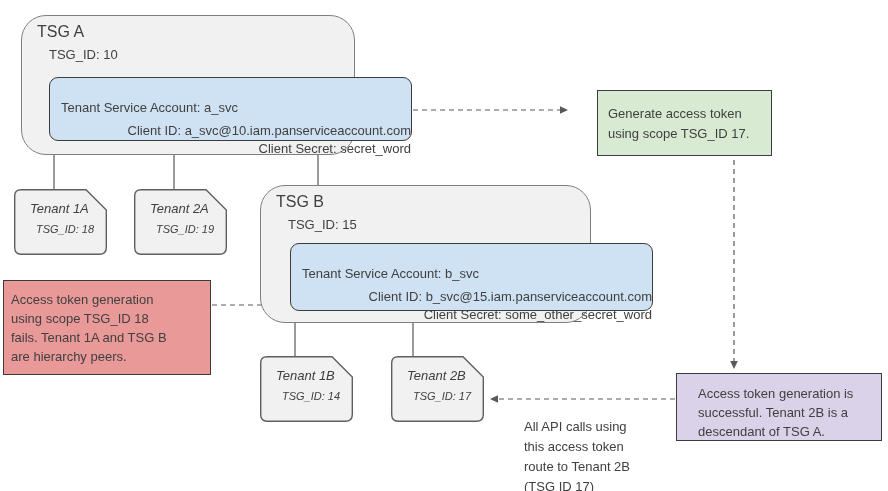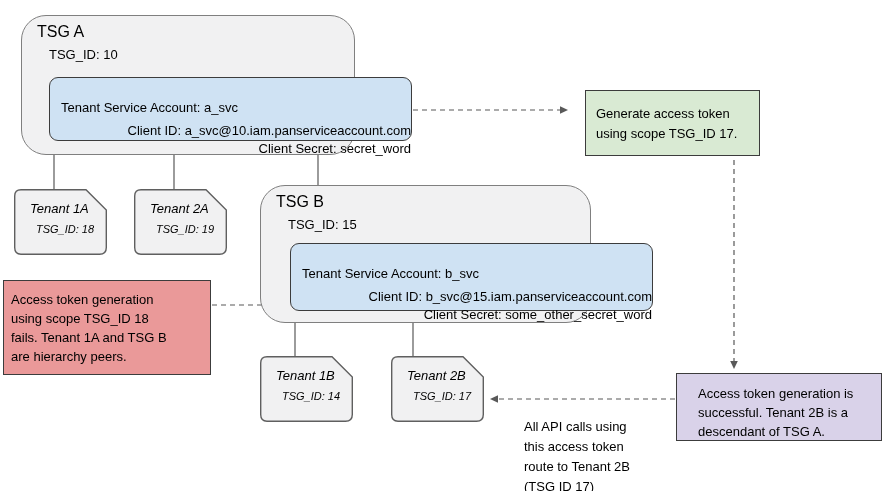--- a/index.html
+++ b/index.html
@@ -1,19 +1,19 @@
 <!DOCTYPE html>
 <html><head>
 <meta charset="utf-8">
 <style>
   * { margin:0; padding:0; box-sizing:border-box; }
   html,body { background:#ffffff; }
   .stage {
     position:relative; width:888px; height:491px; background:#ffffff;
-    font-family:"Liberation Sans", sans-serif; color:#000000; overflow:hidden;
+    font-family:"Liberation Sans", sans-serif; color:#404040; overflow:hidden;
   }
   .abs { position:absolute; }
   
   .group {
     background:#f1f1f2; border:1.5px solid #7f7f7f; border-radius:25px;
   }
   .group-title { position:absolute; left:15px; top:7px; font-size:16px; }
   .group-id    { position:absolute; left:27px; top:31px; font-size:13px; }
   
   .sa {
@@ -22,21 +22,21 @@
   }
   .sa-account { line-height:16px; margin-bottom:6px; }
   .sa-client  { line-height:18px; margin-left:3px;text-align:right; }
   
   .tenant { width:93px; height:66px;font-style:italic; }
   .tenant svg { position:absolute; left:0; top:0; width:100%; height:100%; }
   .tenant-name { position:absolute; left:16px; top:12px; font-size:13px; }
   .tenant-id   { position:absolute; left:22px; top:34px; font-size:11px; }
   
   .callout { border:1.4px solid #3c3c3c; font-size:13px; }
-  .callout-green  { background:#d9ead3; padding:13px 8px 0 10px; }
+  .callout-green  { background:#d9ead3; padding:13px 8px 0 10px;margin-left:12px; }
   .callout-green  .callout-line { line-height:20px; }
   .callout-red    { background:#ea9999; padding:9px 0 0 7px; }
   .callout-red    .callout-line { line-height:19px; }
   .callout-purple { background:#d9d2e9; padding:10px 0 12px 21px; }
   .callout-purple .callout-line { line-height:19px; }
   
   .note { font-size:13px; }
   .note .callout-line { line-height:20px; }
   .connectors { pointer-events:none; }
   .connectors .solid  { stroke:#595959; stroke-width:1.2; }

